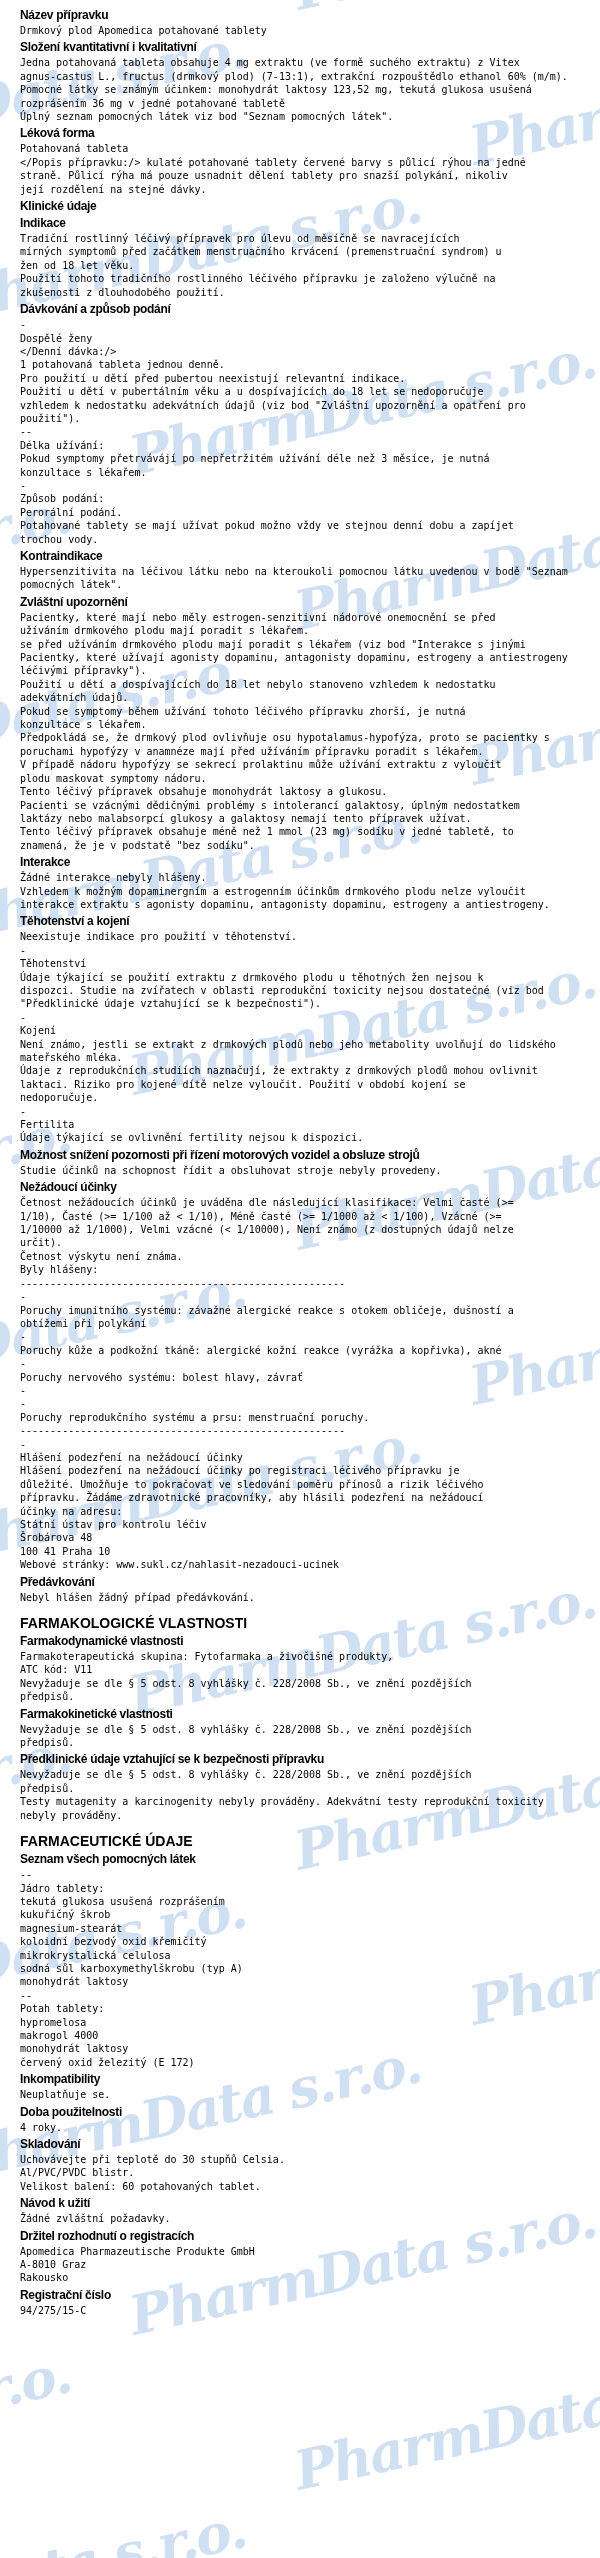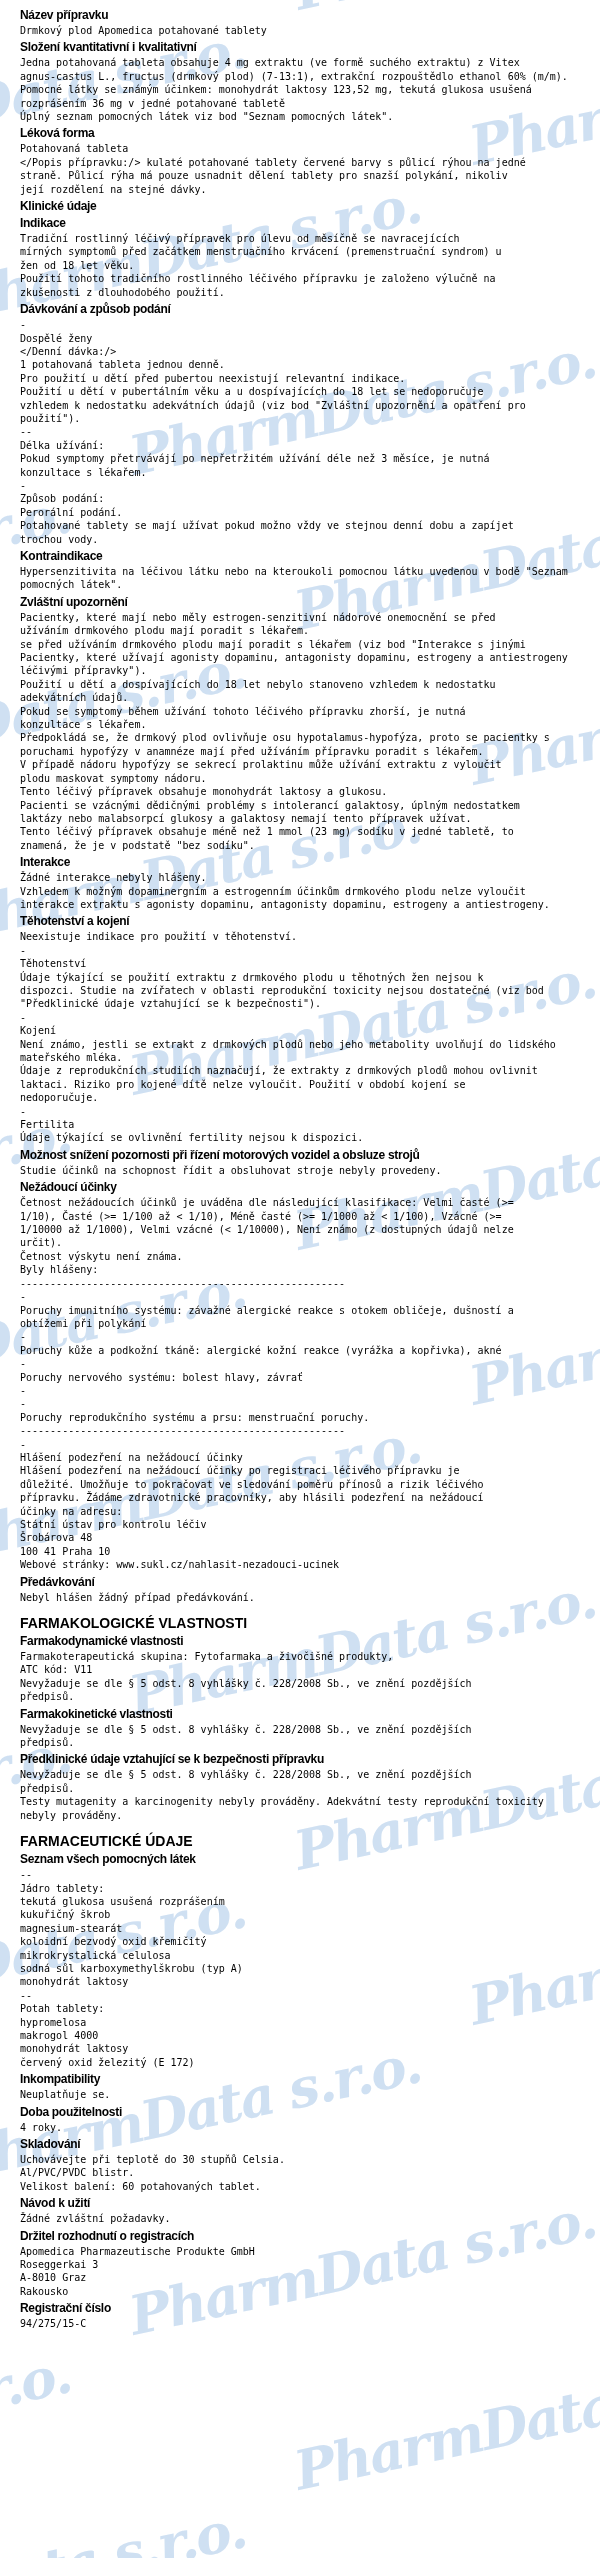--- a/index.html
+++ b/index.html
@@ -365,21 +365,20 @@
     <div class="sec-heading">Návod k užití</div>
     <div class="sec-lines">
           <div class="doc-line">Žádné zvláštní požadavky.</div>
         </div>
   </div>
 
   <div class="doc-section">
     <div class="sec-heading">Držitel rozhodnutí o registracích</div>
     <div class="sec-lines">
           <div class="doc-line">Apomedica Pharmazeutische Produkte GmbH</div>
-          <div class="doc-line">Roseggerkai 3</div>
           <div class="doc-line">A-8010 Graz</div>
           <div class="doc-line">Rakousko</div>
         </div>
   </div>
 
   <div class="doc-section">
     <div class="sec-heading">Registrační číslo</div>
     <div class="sec-lines">
           <div class="doc-line">94/275/15-C</div>
         </div>

